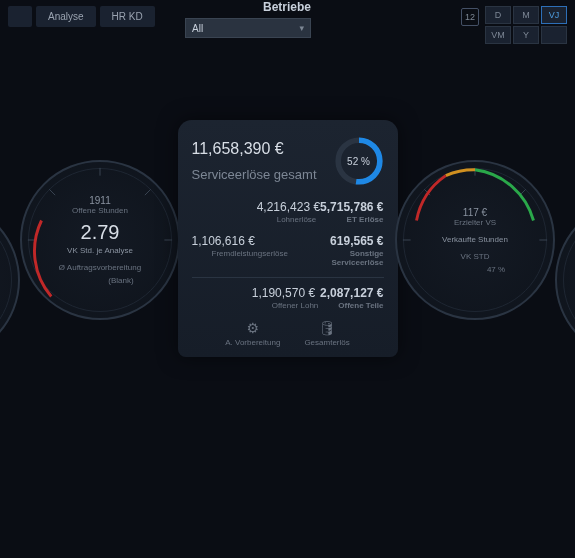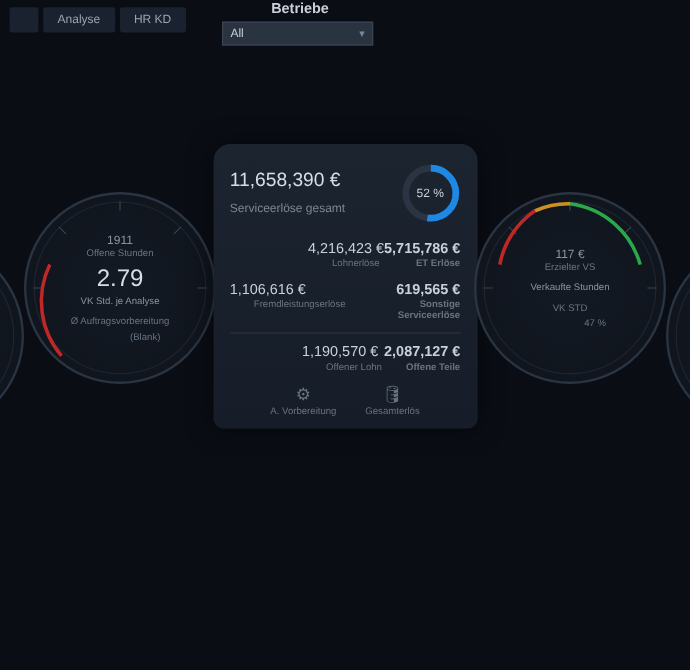--- a/index.html
+++ b/index.html
@@ -27,21 +27,21 @@
     font-size: 10px;
     padding: 5px 12px;
     border-radius: 2px;
     cursor: pointer;
   }
 
   .center-filter {
     position: absolute;
     left: 185px;
     top: 0;
-    text-align: center;
+    text-align: right;
   }
   .filter-label {
     color: #c8d0db;
     font-size: 12px;
     font-weight: 600;
     margin-bottom: 4px;
     padding-left: 4px;
   }
   .filter-select {
     background: #2a3340;
@@ -160,21 +160,21 @@
     padding: 16px 14px 10px;
     box-shadow: 0 0 20px rgba(0,0,0,0.5);
   }
   .cp-header {
     display: flex;
     align-items: center;
     justify-content: space-between;
     margin-bottom: 14px;
   }
   .cp-total { font-size: 16px; color: #d8dee6; font-weight: 300; }
-  .cp-total-lbl { font-size: 10px; color: #7d8795; margin-top: 9px; }
+  .cp-total-lbl { font-size: 13px; color: #7d8795; margin-top: 9px; }
   .donut {
     width: 50px;
     height: 50px;
     position: relative;
   }
   .donut svg { width: 100%; height: 100%; transform: rotate(-90deg); }
   .donut-label {
     position: absolute;
     inset: 0;
     display: flex;
@@ -219,20 +219,31 @@
   </div>
 
   <div class="center-filter">
     <div class="filter-label">Betriebe</div>
     <div class="filter-select">
       <span>All</span>
       <span class="chev">▾</span>
     </div>
   </div>
 
+  <div class="right-controls">
+    <div class="cal-icon">12</div>
+    <div class="period-grid">
+      <div class="period-btn">D</div>
+      <div class="period-btn">M</div>
+      <div class="period-btn active">VJ</div>
+      <div class="period-btn">VM</div>
+      <div class="period-btn">Y</div>
+      <div class="period-btn"></div>
+    </div>
+  </div>
 </div>
 
 <div class="dashboard">
 
   <div class="gauge gauge-far-left">
     <div class="gauge-ring"></div>
   </div>
 
   <div class="gauge gauge-left">
     <div class="gauge-ring">

